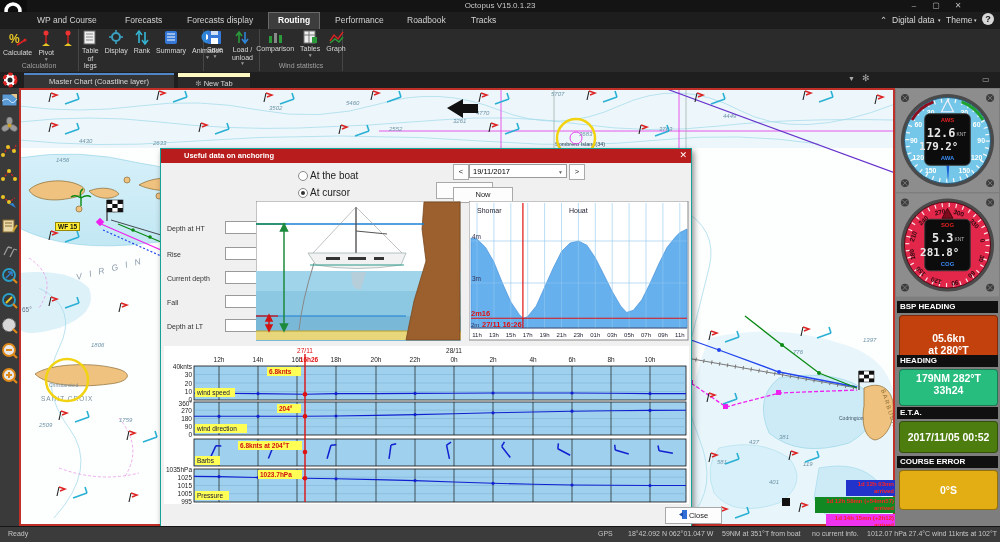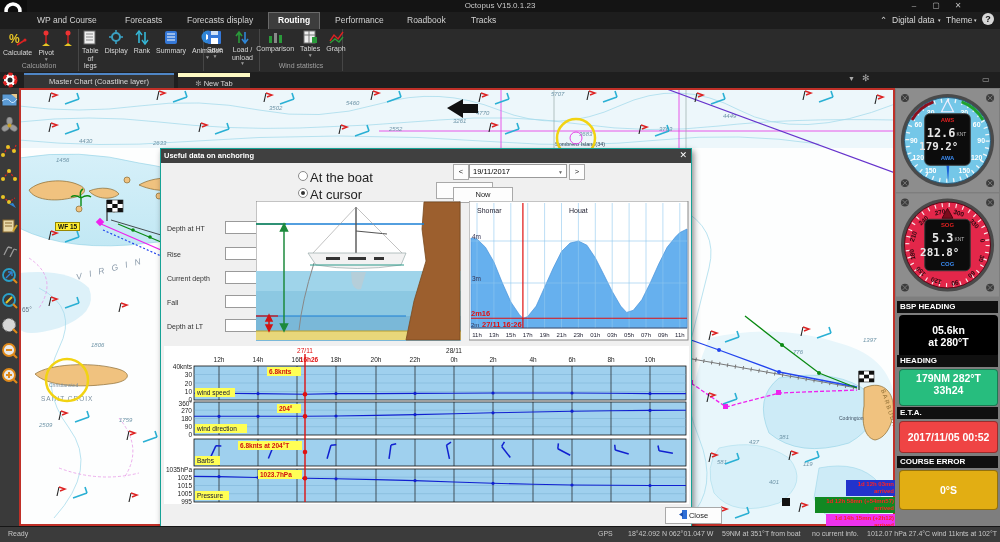--- a/index.html
+++ b/index.html
@@ -27,25 +27,25 @@
   
   .tabrow{left:0;top:72px;width:1000px;height:16px;background:#1f1f1f}
   .ctab{top:73px;height:15px;font-size:7.5px;color:#d8d8d8;line-height:13px;text-align:center;background:#353535;cursor:default}
   .ctab.blue{border-top:2px solid #4f86c6}
   .ctab.yellow{border-top:4px solid #fef9c3;background:#2a2a2a}
   
   .ltb{left:0;top:88px;width:19px;height:438px;background:#3a3a3a;border-right:1px solid #222}
   .ltbtn{left:1px;width:17px;height:17px;cursor:default}
   
   .dialog{left:160px;top:148px;width:530px;height:379px;background:#f0f0f0;border:1px solid #16a296;box-shadow:2px 3px 6px rgba(0,0,0,.45)}
-  .dtitle{left:0;top:0;width:530px;height:14px;background:#404040;color:#fff;font-size:7.5px;font-weight:bold;line-height:14px;padding-left:3px;box-sizing:border-box}
+  .dtitle{left:0;top:0;width:530px;height:14px;background:#b91c1c;color:#fff;font-size:7.5px;font-weight:bold;line-height:14px;padding-left:23px;box-sizing:border-box}
   .dclose{right:4px;top:1px;color:#fff;font-size:9px;cursor:default}
   .radio{width:8px;height:8px;border:1px solid #8a8a8a;border-radius:50%;background:#fff}
   .radio .dot{position:absolute;left:2px;top:2px;width:4px;height:4px;border-radius:50%;background:#333}
-  .rlab{font-size:13px;color:#222}
+  .rlab{font-size:10px;color:#222}
   .btn{background:#fdfdfd;border:1px solid #a9a9a9;font-size:7.5px;color:#222;text-align:center;cursor:default}
   .fldlab{font-size:7px;color:#333}
   .fldval{background:#fff;border:1px solid #9a9a9a;font-size:7.5px;text-align:right;padding:1px 3px 0 0;box-sizing:border-box;height:13px}
   .green{color:#0a9a28}.red{color:#d01414}
   
   .rpanel{left:895px;top:88px;width:105px;height:438px;background:#7e7e7e}
   .ihdr{left:897px;width:101px;height:12px;background:#101010;color:#fff;font-size:8px;font-weight:bold;line-height:12px;padding-left:3px;box-sizing:border-box}
   .ibox{left:899px;width:97px;border-radius:4px;color:#fff;font-weight:bold;font-size:10.5px;text-align:center;border:1px solid rgba(0,0,0,.35)}
   
   .statusbar{left:0;top:526px;width:1000px;height:16px;background:#3b3b3b;border-top:1px solid #161616}
@@ -928,31 +928,31 @@
   <rect x="29" y="26" width="46" height="52" rx="5" fill="#0c0c0c" stroke="#3a3a3a"></rect>
   <text x="52" y="34" font-size="6" font-weight="bold" fill="#e02020" text-anchor="middle">SOG</text>
   <text x="58" y="49" font-size="12" font-weight="bold" fill="#e8e8e8" text-anchor="end" font-family="DejaVu Sans Mono, monospace">5.3</text>
   <text x="59" y="48" font-size="5" fill="#bbb">KNT</text>
   <text x="64" y="63" font-size="11" font-weight="bold" fill="#e8e8e8" text-anchor="end" font-family="DejaVu Sans Mono, monospace">281.8°</text>
   <text x="52" y="73" font-size="6" font-weight="bold" fill="#3a8af0" text-anchor="middle">COG</text>
 </svg>
 </div>
 
 <div class="abs ihdr" style="top:301px">BSP HEADING</div>
-<div class="abs ibox" style="top:315px;height:33px;background:#000000;padding-top:8px">
+<div class="abs ibox" style="top:315px;height:33px;background:#c2410c;padding-top:16px">
   <div>05.6kn</div>
     <div>at 280°T</div>
 </div>
 <div class="abs ihdr" style="top:355px">HEADING</div>
 <div class="abs ibox" style="top:369px;height:33px;background:#27bd7e;padding-top:2px">
   <div>179NM 282°T</div>
     <div>33h24</div>
 </div>
 <div class="abs ihdr" style="top:407px">E.T.A.</div>
-<div class="abs ibox" style="top:421px;height:30px;line-height:30px;background:#ef4444">2017/11/05 00:52</div>
+<div class="abs ibox" style="top:421px;height:30px;line-height:30px;background:#4d7c0f">2017/11/05 00:52</div>
 <div class="abs ihdr" style="top:456px">COURSE ERROR</div>
 <div class="abs ibox" style="top:470px;height:38px;line-height:38px;background:#e2ae13">0°S</div>
 
 <div class="abs statusbar"></div>
 <div class="abs sitem" style="left:8px">Ready</div>
 <div class="abs sitem" style="left:598px">GPS</div>
 <div class="abs sitem" style="left:628px">18°42.092 N  062°01.047 W</div>
 <div class="abs sitem" style="left:722px">59NM at 351°T from boat</div>
 <div class="abs sitem" style="left:812px">no current info.</div>
 <div class="abs sitem" style="right:3px">1012.07 hPa 27.4°C  wind 11knts at 102°T</div>

